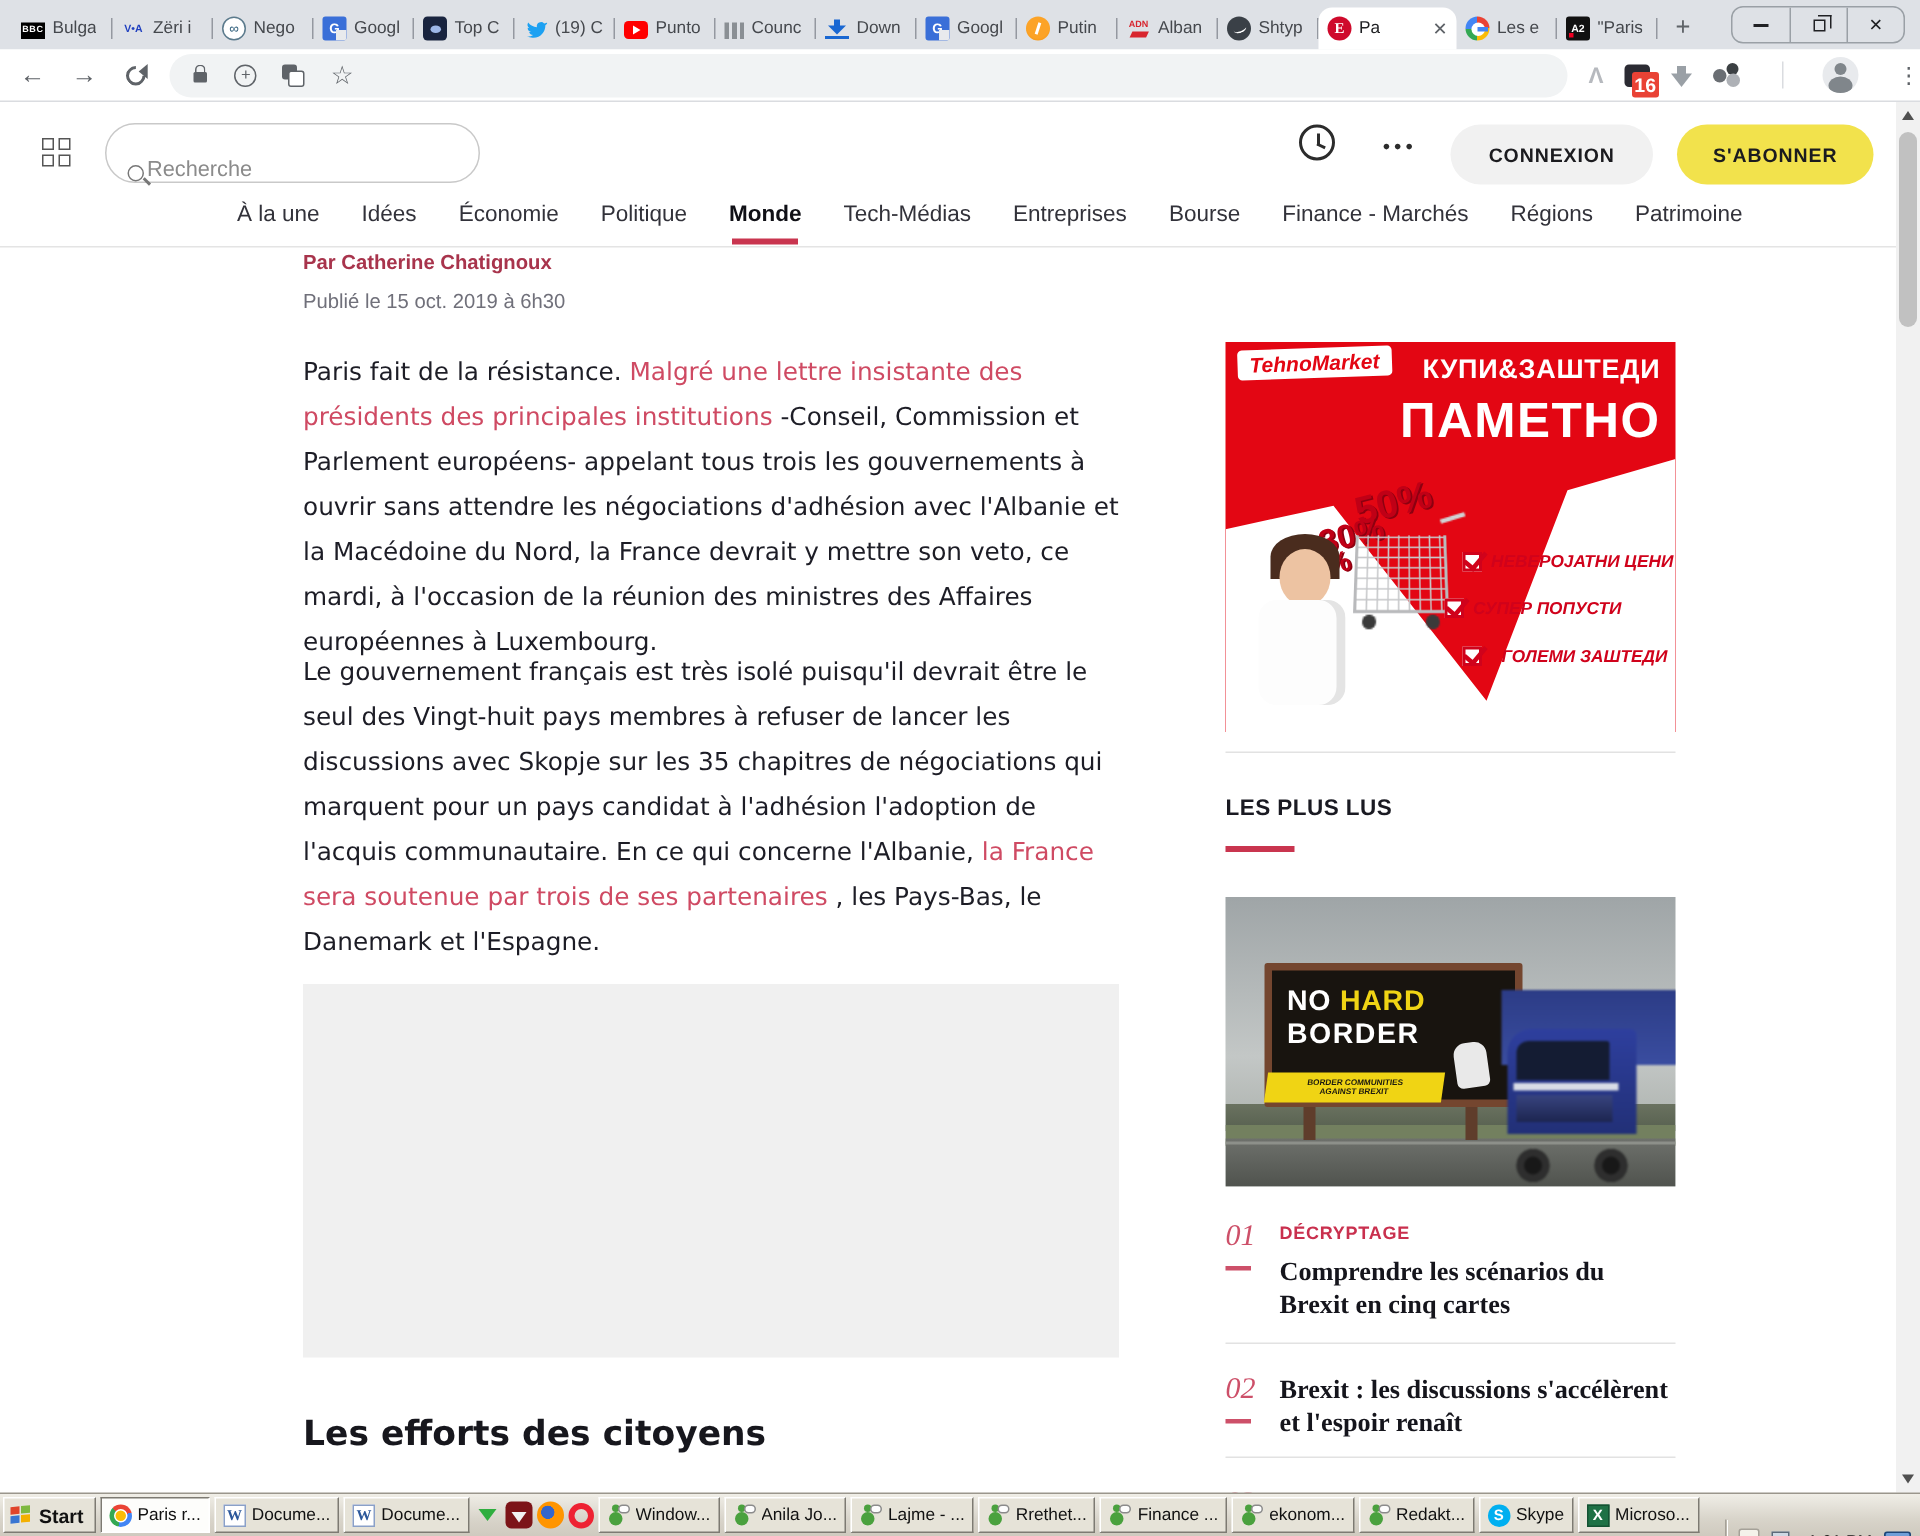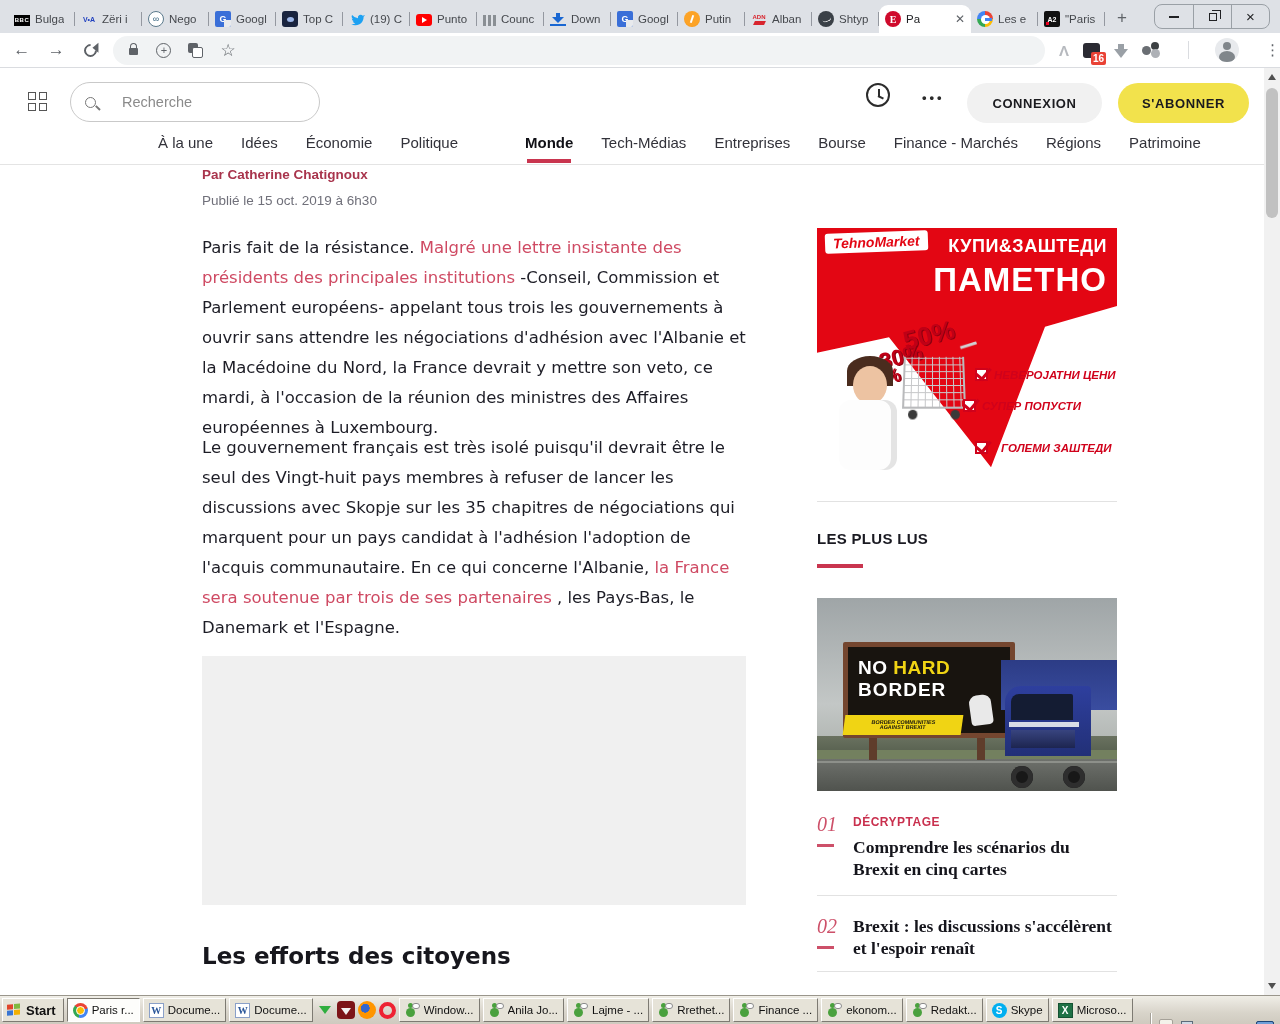--- a/index.html
+++ b/index.html
@@ -64,55 +64,55 @@
   .url { font-size:13px; color:#202124; white-space:nowrap; overflow:hidden; flex:1; }
   .inpill { display:flex; gap:17px; align-items:center; margin-left:10px; color:#5f6368; }
   .zoomplus { width:15px; height:15px; border:1.5px solid #5f6368; border-radius:50%; display:flex; align-items:center; justify-content:center; font-size:11px; }
   .gtr { width:15px; height:15px; position:relative; }
   .gtr:before { content:""; position:absolute; left:0; top:0; width:10px; height:10px; background:#5f6368; border-radius:2px; }
   .gtr:after { content:""; position:absolute; right:0; bottom:0; width:9px; height:9px; border:1.5px solid #5f6368; background:#fff; border-radius:2px; }
   .star { font-size:17px; color:#5f6368; }
   .exts { display:flex; align-items:center; gap:14px; margin-left:14px; }
   .extA { color:#b6b9be; font-weight:900; font-size:15px; }
   .ext16 { width:17px; height:15px; background:#2b2b33; border-radius:3px; position:relative; }
-  .ext16 .badge { position:absolute; right:-6px; bottom:-7px; background:#e94235; color:#fff; font-size:10px; font-weight:bold; padding:1px 2px; border-radius:2px; }
+  .ext16 .badge { position:absolute; right:-6px; bottom:-7px; background:#e94235; color:#fff; font-size:13px; font-weight:bold; padding:1px 2px; border-radius:2px; }
   .extdl { width:0; height:0; border-left:7px solid transparent; border-right:7px solid transparent; border-top:9px solid #9aa0a6; position:relative; margin-top:6px; }
   .extdl:before { content:""; position:absolute; left:-3px; top:-14px; width:6px; height:6px; background:#9aa0a6; }
   .spheres { width:18px; height:16px; position:relative; }
   .spheres i { position:absolute; border-radius:50%; }
   .spheres i:nth-child(1){ left:0; top:4px; width:9px; height:9px; background:#6a6e73; }
   .spheres i:nth-child(2){ right:1px; top:0; width:8px; height:8px; background:#3c4043; }
   .spheres i:nth-child(3){ right:0; bottom:0; width:9px; height:9px; background:#aeb1b6; }
   .tdiv { width:1px; height:18px; background:#dadce0; margin-left:14px; }
   .avatar { width:24px; height:24px; border-radius:50%; background:#e8eaed; margin-left:12px; position:relative; overflow:hidden; }
   .avatar:before { content:""; position:absolute; left:8px; top:4px; width:8px; height:8px; border-radius:50%; background:#80868b; }
   .avatar:after { content:""; position:absolute; left:4px; top:13px; width:16px; height:12px; border-radius:50%; background:#80868b; }
   .kebab { margin-left:12px; font-size:15px; color:#5f6368; letter-spacing:0; }
 
   
   .page { position:absolute; left:0; top:68px; width:1264px; height:927px; background:#fff; overflow:hidden; }
   .hdr { position:absolute; left:0; top:0; width:100%; height:97px; border-bottom:1px solid #e4e4e4; }
   .gridicon { position:absolute; left:28px; top:24px; width:19px; height:19px; display:grid; grid-template-columns:8px 8px; grid-template-rows:8px 8px; gap:3px; }
   .gridicon i { border:1.7px solid #555; }
-  .searchpill { position:absolute; left:70px; top:14px; width:250px; height:40px; border:1px solid #c9c9c9; border-radius:20px; display:flex; align-items:center; padding:0 14px; gap:26px; background:#fff; }
+  .searchpill { position:absolute; left:70px; top:14px; width:250px; height:40px; border:1px solid #c9c9c9; border-radius:20px; display:flex; align-items:flex-end; padding:0 14px; gap:2px; background:#fff; }
   .mag { width:11px; height:11px; border:1.7px solid #777; border-radius:50%; position:relative; flex:none; }
   .mag:after { content:""; position:absolute; left:9px; top:9px; width:6px; height:1.7px; background:#777; transform:rotate(45deg); }
   .searchpill input { border:none; outline:none; font-size:14.5px; color:#333; width:170px; font-family:"Liberation Sans",sans-serif; background:transparent; }
   .searchpill input::placeholder { color:#8b8b8b; }
   .logo { position:absolute; left:0; right:0; top:17px; text-align:center; font-family:"Liberation Serif","DejaVu Serif",serif; font-size:31px; font-weight:600; color:#121217; letter-spacing:-0.5px; }
   .histicon { position:absolute; left:866px; top:15px; width:24px; height:24px; border:2px solid #2c2c2c; border-radius:50%; }
   .histicon:before { content:""; position:absolute; left:10px; top:4px; width:2px; height:8px; background:#2c2c2c; }
   .histicon:after { content:""; position:absolute; left:10px; top:10px; width:6px; height:2px; background:#2c2c2c; transform:rotate(25deg); transform-origin:left; }
   .hdots { position:absolute; left:922px; top:90px; top:22px; color:#2c2c2c; font-weight:bold; font-size:13px; letter-spacing:3px; }
   .pill { position:absolute; top:15px; height:40px; border-radius:20px; display:flex; align-items:center; justify-content:center; font-size:13px; font-weight:700; letter-spacing:.6px; color:#1b1b1f; }
   .pill.connexion { left:967px; width:135px; background:#f1f1f1; }
   .pill.sabonner { left:1118px; width:131px; background:#f2e24c; font-weight:800; }
   .sitenav { position:absolute; left:158px; top:66px; display:flex; gap:28px; font-size:15px; color:#32323a; }
   .sitenav .nitem { position:relative; padding-bottom:10px; }
-  .sitenav .nitem.active { color:#101016; font-weight:600;margin-left:39px; }
+  .sitenav .nitem.active { color:#101016; font-weight:600; }
   .sitenav .nitem.active:after { content:""; position:absolute; left:2px; right:2px; bottom:-2px; height:4px; background:#c9354f; }
 
   
   .art { position:absolute; left:202px; top:97px; width:546px; }
   .byline { position:absolute; top:2px; font-size:13.5px; font-weight:700; color:#a8344c; }
   .pubdate { position:absolute; top:28px; font-size:13.5px; color:#70707a; }
   .para { position:absolute; width:546px; font-family:"DejaVu Sans",sans-serif; font-size:16.5px; line-height:30px; color:#1d1d26; }
   .p1 { top:68px; }
   .p2 { top:268px; }
   .alink { color:#cf4a63; }
@@ -134,21 +134,21 @@
   .woman .head { position:absolute; left:22px; top:10px; width:34px; height:38px; border-radius:50%; background:#edc3a2; }
   .woman .hair { position:absolute; left:16px; top:0; width:46px; height:30px; border-radius:50% 50% 0 0; background:#4a2c1e; }
   .woman .body { position:absolute; left:8px; top:44px; width:58px; height:70px; border-radius:12px; background:#fdfdfd; box-shadow:inset -6px 0 0 #e4e4e4; }
   .cart { position:absolute; left:86px; top:128px; width:62px; height:52px; border:2px solid #b9babc; border-top:none; transform:perspective(60px) rotateX(4deg); background:repeating-linear-gradient(90deg,transparent 0 6px,#c7c8ca 6px 7px),repeating-linear-gradient(0deg,transparent 0 6px,#c7c8ca 6px 7px); }
   .cart:before { content:""; position:absolute; right:-16px; top:-14px; width:18px; height:3px; background:#d0d1d3; transform:rotate(-18deg); }
   .cart .w1,.cart .w2 { position:absolute; bottom:-12px; width:9px; height:9px; border-radius:50%; background:#3a3a3a; }
   .cart .w1 { left:4px; } .cart .w2 { right:4px; }
   .adcheck { position:absolute; display:flex; align-items:center; gap:6px; color:#d0021b; font-weight:800; font-style:italic; font-size:11.5px; white-space:nowrap; }
   .adcheck .box { width:13px; height:13px; border:2.5px solid #d0021b; background:#fff; position:relative; flex:none; }
   .adcheck .box:after { content:""; position:absolute; left:2px; top:-5px; width:6px; height:12px; border-right:3.5px solid #d0021b; border-bottom:3.5px solid #d0021b; transform:rotate(40deg); }
-  .adc1 { left:158px; top:140px; } .adc2 { left:146px; top:171px; } .adc3 { left:158px; top:213px;gap:13px; }
+  .adc1 { left:158px; top:140px; } .adc2 { left:146px; top:171px; } .adc3 { left:158px; top:203px;gap:13px; }
 
   .raildiv { position:absolute; left:0; width:300px; border-top:1px solid #e2e2e2; }
   .mrtitle { position:absolute; top:394px; font-size:15px; font-weight:800; color:#1a1a22; letter-spacing:.3px; }
   .mrbar { position:absolute; top:428px; width:46px; height:4px; background:#c9354f; }
 
   
   .photo { position:absolute; top:462px; width:300px; height:193px; background:linear-gradient(180deg,#9fa5a7 0%,#c3c7c6 55%,#b2b7b3 75%); overflow:hidden; }
   .hedge { position:absolute; left:0; top:138px; width:300px; height:18px; background:linear-gradient(180deg,#6a7260,#57604f); }
   .grass { position:absolute; left:0; top:152px; width:300px; height:14px; background:#73805f; }
   .road { position:absolute; left:0; bottom:0; width:300px; height:32px; background:linear-gradient(180deg,#6e716c,#50534e); }

